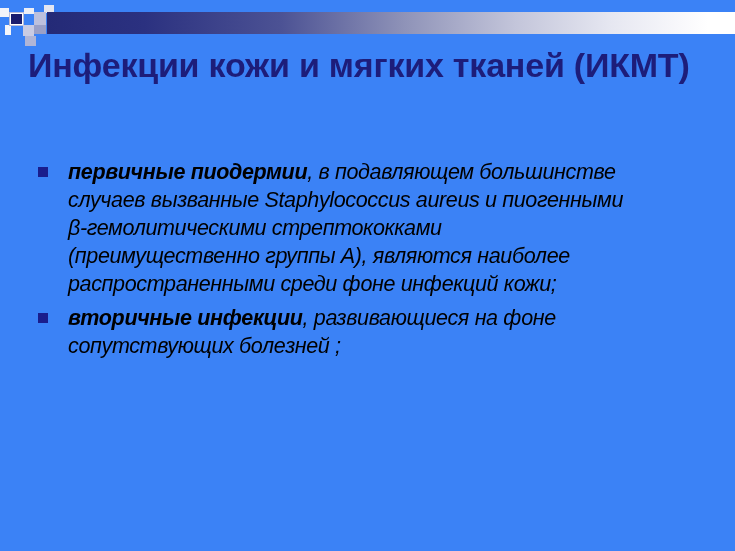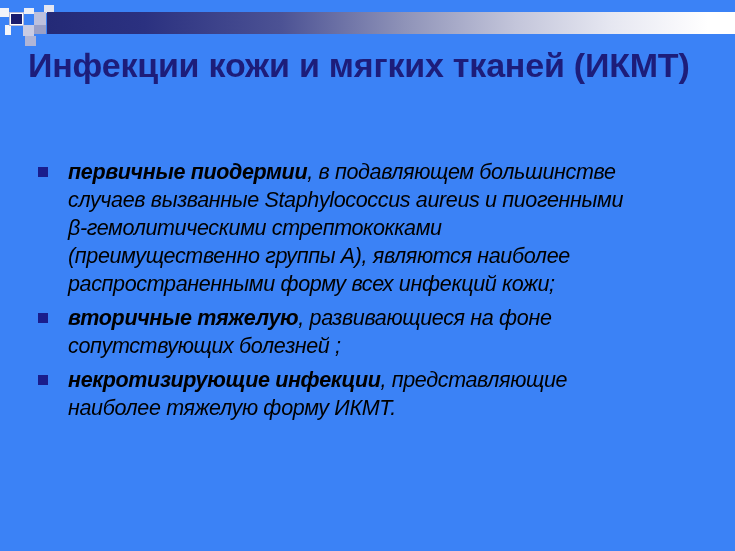--- a/index.html
+++ b/index.html
@@ -192,28 +192,24 @@
     <div class="sq sq-lav-2"></div>
     <div class="sq sq-lav-5"></div>
   </div>
 
   <div class="title">Инфекции кожи и мягких тканей (ИКМТ)</div>
 
   <div class="body-list">
 
     <div class="bullet-item">
       <span class="bullet-marker"></span>
-      <span class="lead">первичные пиодермии</span><span class="rest">, в подавляющем большинстве случаев вызванные Staphylococcus aureus и пиогенными β-гемолитическими стрептококками (преимущественно группы А), являются наиболее распространенными форму всех инфекций кожи;</span>
+      <span class="lead">первичные пиодермии</span><span class="rest">, в подавляющем большинстве случаев вызванные Staphylococcus aureus и пиогенными β-гемолитическими стрептококками (преимущественно группы А), являются наиболее распространенными среди фоне инфекций кожи;</span>
     </div>
 
     <div class="bullet-item">
       <span class="bullet-marker"></span>
-      <span class="lead">вторичные тяжелую</span><span class="rest">, развивающиеся на фоне сопутствующих болезней ;</span>
+      <span class="lead">вторичные инфекции</span><span class="rest">, развивающиеся на фоне сопутствующих болезней ;</span>
     </div>
 
-    <div class="bullet-item">
-      <span class="bullet-marker"></span>
-      <span class="lead">некротизирующие инфекции</span><span class="rest">, представляющие наиболее тяжелую форму ИКМТ.</span>
-    </div>
 
   </div>
 
 </div>
 
 </body></html>

